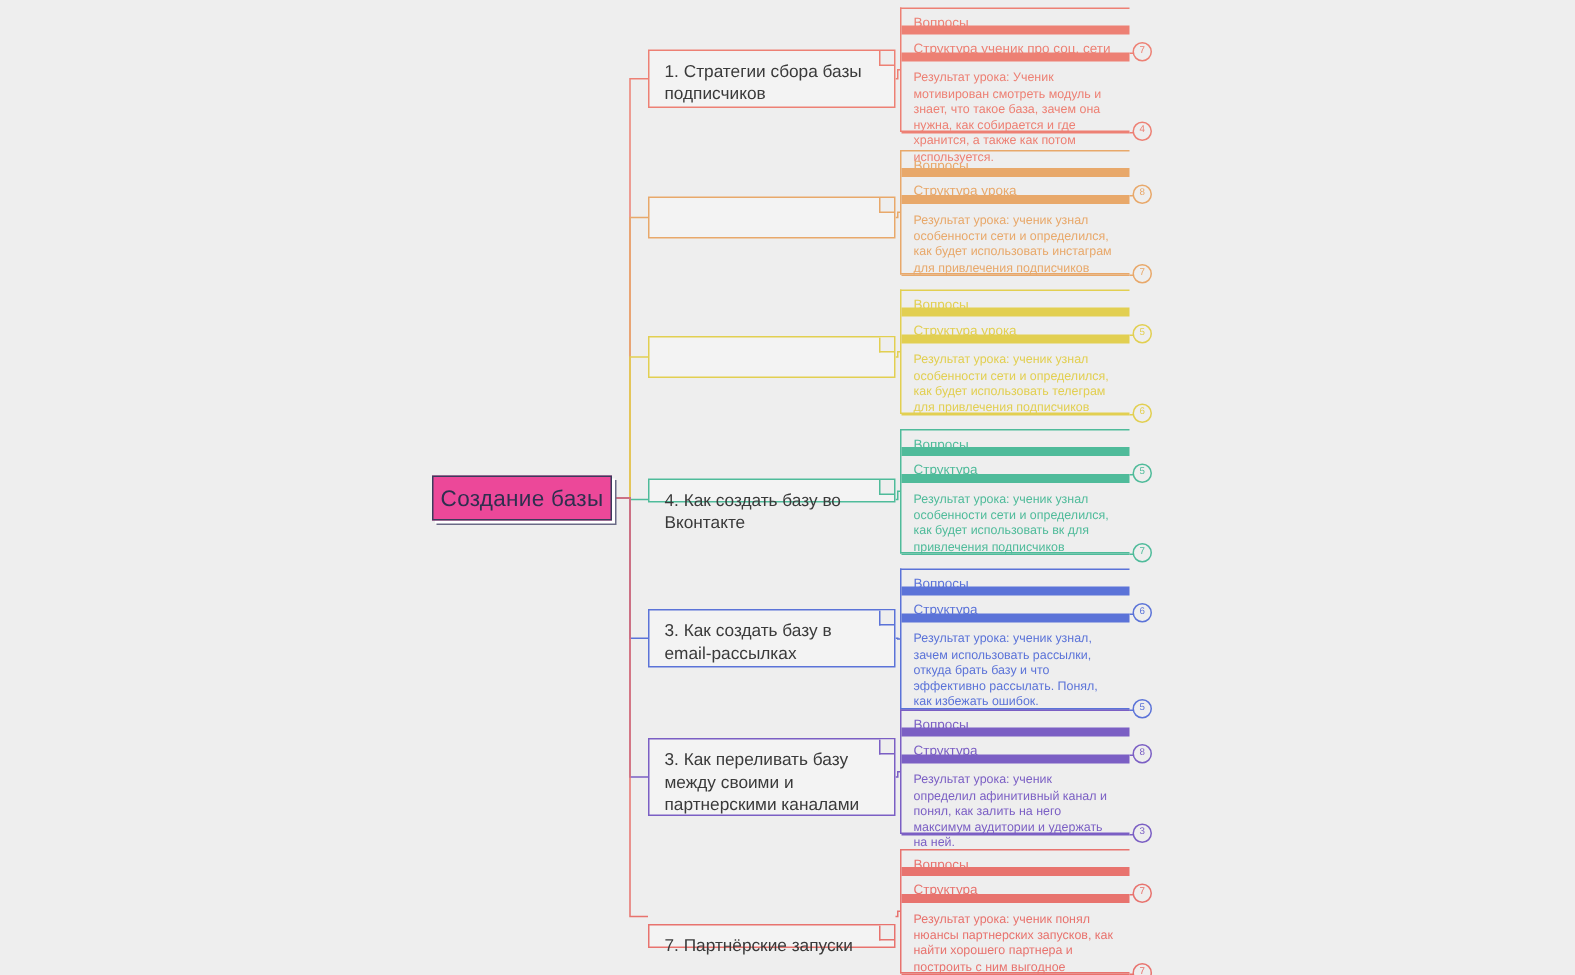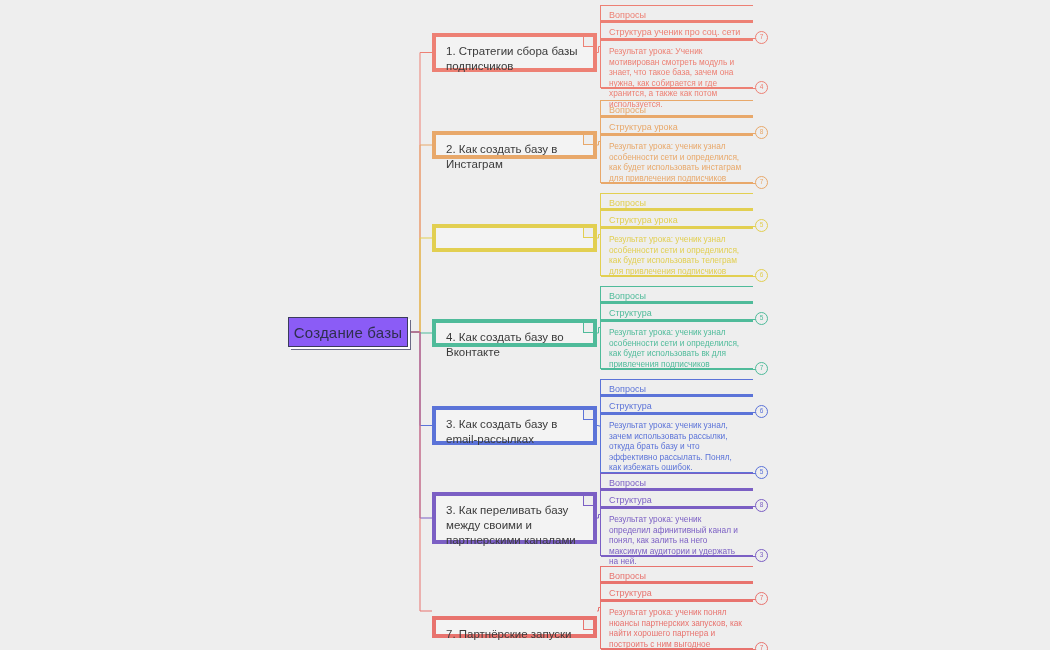--- a/index.html
+++ b/index.html
@@ -10,35 +10,35 @@
     overflow:hidden;
     position:relative;
   }
   #canvas{position:absolute;left:0;top:0;width:1050px;height:650px;}
   svg.links{position:absolute;left:0;top:0;width:1050px;height:650px;pointer-events:none;}
 
   
   .root-node{
     position:absolute;
     box-sizing:border-box;
-    background:#8b5cf6;
+    background:#ec4899;
     border:1px solid #3b3b5c;
     box-shadow:2px 2px 0 0 #ffffff, 3px 3px 0 0 #6a6a86;
     display:flex;align-items:center;justify-content:center;
   }
   .root-node .root-label{
     font-size:15px;color:#2f2f4f;letter-spacing:.2px;white-space:nowrap;
   }
 
   
   .topic{
     position:absolute;
     box-sizing:border-box;
     background:#f3f3f3;
-    border:4px solid #14532d;
+    border:1px solid #14532d;
     padding:7px 9px 7px 10px;
     font-size:11.5px;
     line-height:15px;
     color:#3a3a3a;
   }
   .topic .fold{
     position:absolute;top:0;right:0;width:9px;height:9px;
     border-left:1px solid #cccccc;
     border-bottom:1px solid #cccccc;
     background:#ffffff;
@@ -52,21 +52,21 @@
     border-right:none;
     background:transparent;
   }
   .dline{
     position:relative;
     box-sizing:border-box;
     padding:4px 8px 5px 8px;
     font-size:9px;
     line-height:11.5px;
     color:#5a5a5a;
-    border-bottom:3px solid #0c4a6e;
+    border-bottom:6px solid #0c4a6e;
   }
   .dline.last{border-bottom:1px solid #cccccc;}
   .dline.body{
     padding-top:5px;padding-bottom:6px;
     font-size:8.3px;line-height:10.6px;
   }
   .badge{
     position:absolute;
     right:-15px;
     bottom:-6px;
@@ -105,33 +105,33 @@
   <div id="nodes">
       <div class="root-node" style="left: 288px; top: 317px; width: 120px; height: 30px; border-color: rgb(59, 59, 92);">
         <span class="root-label" style="color: rgb(47, 47, 79);">Создание базы</span>
       </div>
       <div class="topic" style="left: 432px; top: 33px; width: 165px; height: 39px; border-color: rgb(237, 128, 116);"><span class="fold" style="border-left-color: rgb(237, 128, 116); border-bottom-color: rgb(237, 128, 116); background: rgb(238, 238, 238);"></span><span>1. Стратегии сбора базы подписчиков</span></div>
       <div class="detail" style="left: 600px; top: 5px; width: 153px; height: 83px; border-color: rgb(237, 128, 116); color: rgb(237, 128, 116);">
         <div class="dline" style="height: 17px; border-bottom-color: rgb(237, 128, 116); color: rgb(237, 128, 116); border-top: none;"><span style="color: rgb(237, 128, 116);">Вопросы</span></div>
         <div class="dline" style="height: 18px; border-bottom-color: rgb(237, 128, 116); color: rgb(237, 128, 116);"><span style="color: rgb(237, 128, 116);">Структура ученик про соц. сети</span><span class="badge-stub" style="background: rgb(237, 128, 116);"></span><span class="badge" style="color: rgb(237, 128, 116); border-color: rgb(237, 128, 116);">7</span></div>
         <div class="dline body last" style="height: 48px; border-bottom-color: rgb(237, 128, 116); color: rgb(237, 128, 116);"><span style="color: rgb(237, 128, 116);">Результат урока: Ученик мотивирован смотреть модуль и знает, что такое база, зачем она нужна, как собирается и где хранится, а также как потом используется.</span><span class="badge-stub" style="background: rgb(237, 128, 116);"></span><span class="badge" style="color: rgb(237, 128, 116); border-color: rgb(237, 128, 116);">4</span></div>
       </div>
-      <div class="topic" style="left: 432px; top: 131px; width: 165px; height: 28px; border-color: rgb(232, 168, 106);"><span class="fold" style="border-left-color: rgb(232, 168, 106); border-bottom-color: rgb(232, 168, 106); background: rgb(238, 238, 238);"></span><span>2. Как создать базу в Инстаграм</span></div>
+      <div class="topic" style="left: 432px; top: 131px; width: 165px; height: 28px; border-color: rgb(232, 168, 106);"><span class="fold" style="border-left-color: rgb(232, 168, 106); border-bottom-color: rgb(232, 168, 106); background: rgb(238, 238, 238);"></span></div>
       <div class="detail" style="left: 600px; top: 100px; width: 153px; height: 83px; border-color: rgb(232, 168, 106); color: rgb(232, 168, 106);">
         <div class="dline" style="height: 17px; border-bottom-color: rgb(232, 168, 106); color: rgb(232, 168, 106); border-top: none;"><span style="color: rgb(232, 168, 106);">Вопросы</span></div>
         <div class="dline" style="height: 18px; border-bottom-color: rgb(232, 168, 106); color: rgb(232, 168, 106);"><span style="color: rgb(232, 168, 106);">Структура урока</span><span class="badge-stub" style="background: rgb(232, 168, 106);"></span><span class="badge" style="color: rgb(232, 168, 106); border-color: rgb(232, 168, 106);">8</span></div>
         <div class="dline body last" style="height: 48px; border-bottom-color: rgb(232, 168, 106); color: rgb(232, 168, 106);"><span style="color: rgb(232, 168, 106);">Результат урока: ученик узнал особенности сети и определился, как будет использовать инстаграм для привлечения подписчиков</span><span class="badge-stub" style="background: rgb(232, 168, 106);"></span><span class="badge" style="color: rgb(232, 168, 106); border-color: rgb(232, 168, 106);">7</span></div>
       </div>
       <div class="topic" style="left: 432px; top: 224px; width: 165px; height: 28px; border-color: rgb(226, 207, 81);"><span class="fold" style="border-left-color: rgb(226, 207, 81); border-bottom-color: rgb(226, 207, 81); background: rgb(238, 238, 238);"></span></div>
       <div class="detail" style="left: 600px; top: 193px; width: 153px; height: 83px; border-color: rgb(226, 207, 81); color: rgb(226, 207, 81);">
         <div class="dline" style="height: 17px; border-bottom-color: rgb(226, 207, 81); color: rgb(226, 207, 81); border-top: none;"><span style="color: rgb(226, 207, 81);">Вопросы</span></div>
         <div class="dline" style="height: 18px; border-bottom-color: rgb(226, 207, 81); color: rgb(226, 207, 81);"><span style="color: rgb(226, 207, 81);">Структура урока</span><span class="badge-stub" style="background: rgb(226, 207, 81);"></span><span class="badge" style="color: rgb(226, 207, 81); border-color: rgb(226, 207, 81);">5</span></div>
         <div class="dline body last" style="height: 48px; border-bottom-color: rgb(226, 207, 81); color: rgb(226, 207, 81);"><span style="color: rgb(226, 207, 81);">Результат урока: ученик узнал особенности сети и определился, как будет использовать телеграм для привлечения подписчиков</span><span class="badge-stub" style="background: rgb(226, 207, 81);"></span><span class="badge" style="color: rgb(226, 207, 81); border-color: rgb(226, 207, 81);">6</span></div>
       </div>
-      <div class="topic" style="left: 432px; top: 319px; width: 165px; height: 28px; border-color: rgb(79, 187, 154);"><span class="fold" style="border-left-color: rgb(79, 187, 154); border-bottom-color: rgb(79, 187, 154); background: rgb(238, 238, 238);"></span><span>4. Как создать базу во Вконтакте</span></div>
+      <div class="topic" style="left: 432px; top: 319px; width: 165px; height: 16px; border-color: rgb(79, 187, 154);"><span class="fold" style="border-left-color: rgb(79, 187, 154); border-bottom-color: rgb(79, 187, 154); background: rgb(238, 238, 238);"></span><span>4. Как создать базу во Вконтакте</span></div>
       <div class="detail" style="left: 600px; top: 286px; width: 153px; height: 83px; border-color: rgb(79, 187, 154); color: rgb(79, 187, 154);">
         <div class="dline" style="height: 17px; border-bottom-color: rgb(79, 187, 154); color: rgb(79, 187, 154); border-top: none;"><span style="color: rgb(79, 187, 154);">Вопросы</span></div>
         <div class="dline" style="height: 18px; border-bottom-color: rgb(79, 187, 154); color: rgb(79, 187, 154);"><span style="color: rgb(79, 187, 154);">Структура</span><span class="badge-stub" style="background: rgb(79, 187, 154);"></span><span class="badge" style="color: rgb(79, 187, 154); border-color: rgb(79, 187, 154);">5</span></div>
         <div class="dline body last" style="height: 48px; border-bottom-color: rgb(79, 187, 154); color: rgb(79, 187, 154);"><span style="color: rgb(79, 187, 154);">Результат урока: ученик узнал особенности сети и определился, как будет использовать вк для привлечения подписчиков</span><span class="badge-stub" style="background: rgb(79, 187, 154);"></span><span class="badge" style="color: rgb(79, 187, 154); border-color: rgb(79, 187, 154);">7</span></div>
       </div>
       <div class="topic" style="left: 432px; top: 406px; width: 165px; height: 39px; border-color: rgb(91, 115, 216);"><span class="fold" style="border-left-color: rgb(91, 115, 216); border-bottom-color: rgb(91, 115, 216); background: rgb(238, 238, 238);"></span><span>3. Как создать базу в email-рассылках</span></div>
       <div class="detail" style="left: 600px; top: 379px; width: 153px; height: 94px; border-color: rgb(91, 115, 216); color: rgb(91, 115, 216);">
         <div class="dline" style="height: 17px; border-bottom-color: rgb(91, 115, 216); color: rgb(91, 115, 216); border-top: none;"><span style="color: rgb(91, 115, 216);">Вопросы</span></div>
         <div class="dline" style="height: 18px; border-bottom-color: rgb(91, 115, 216); color: rgb(91, 115, 216);"><span style="color: rgb(91, 115, 216);">Структура</span><span class="badge-stub" style="background: rgb(91, 115, 216);"></span><span class="badge" style="color: rgb(91, 115, 216); border-color: rgb(91, 115, 216);">6</span></div>
         <div class="dline body last" style="height: 59px; border-bottom-color: rgb(91, 115, 216); color: rgb(91, 115, 216);"><span style="color: rgb(91, 115, 216);">Результат урока: ученик узнал, зачем использовать рассылки, откуда брать базу и что эффективно рассылать. Понял, как избежать ошибок.</span><span class="badge-stub" style="background: rgb(91, 115, 216);"></span><span class="badge" style="color: rgb(91, 115, 216); border-color: rgb(91, 115, 216);">5</span></div>

